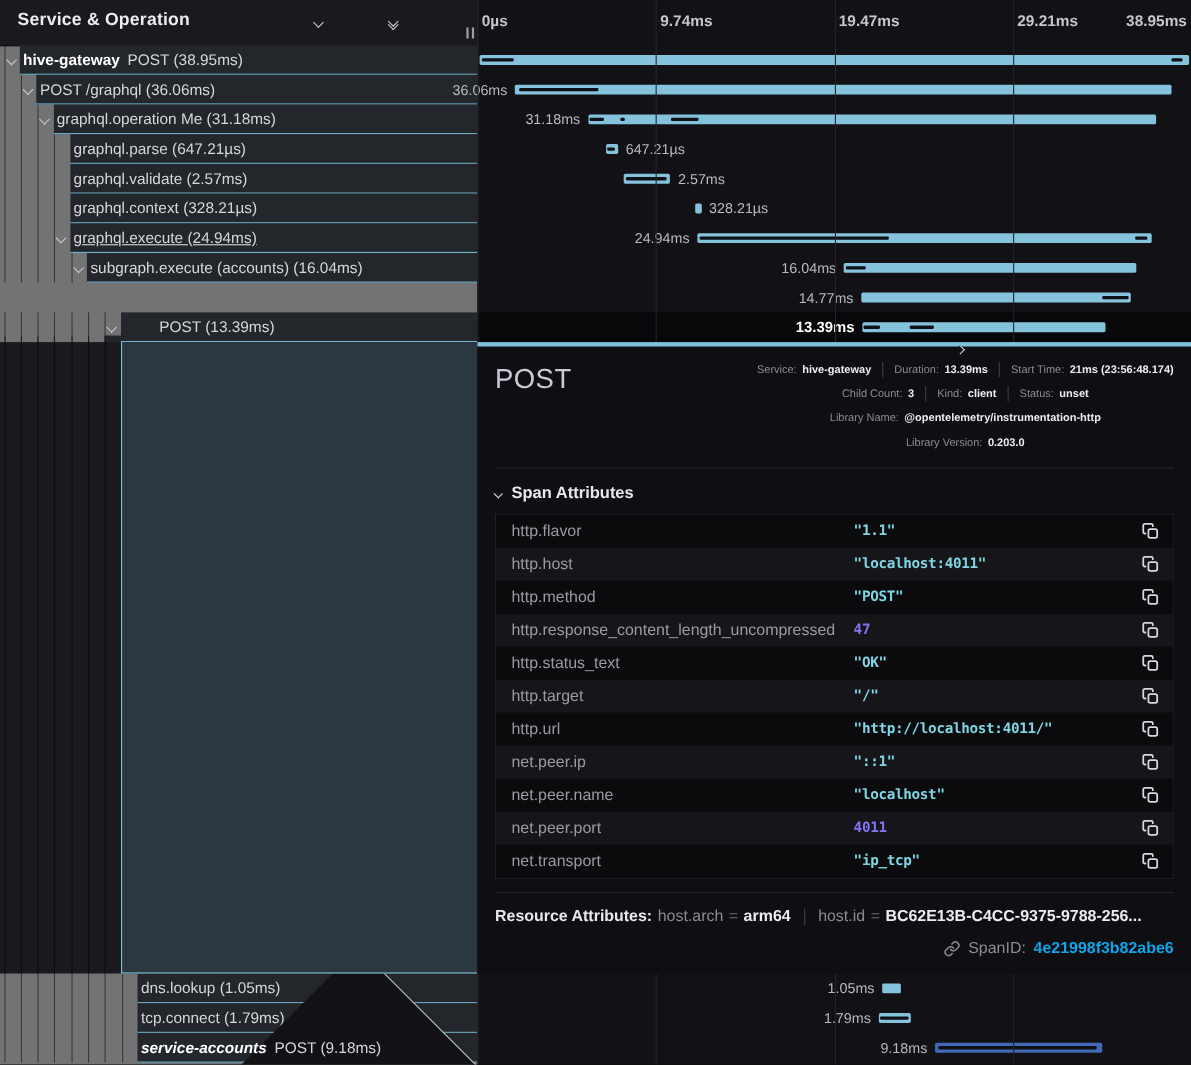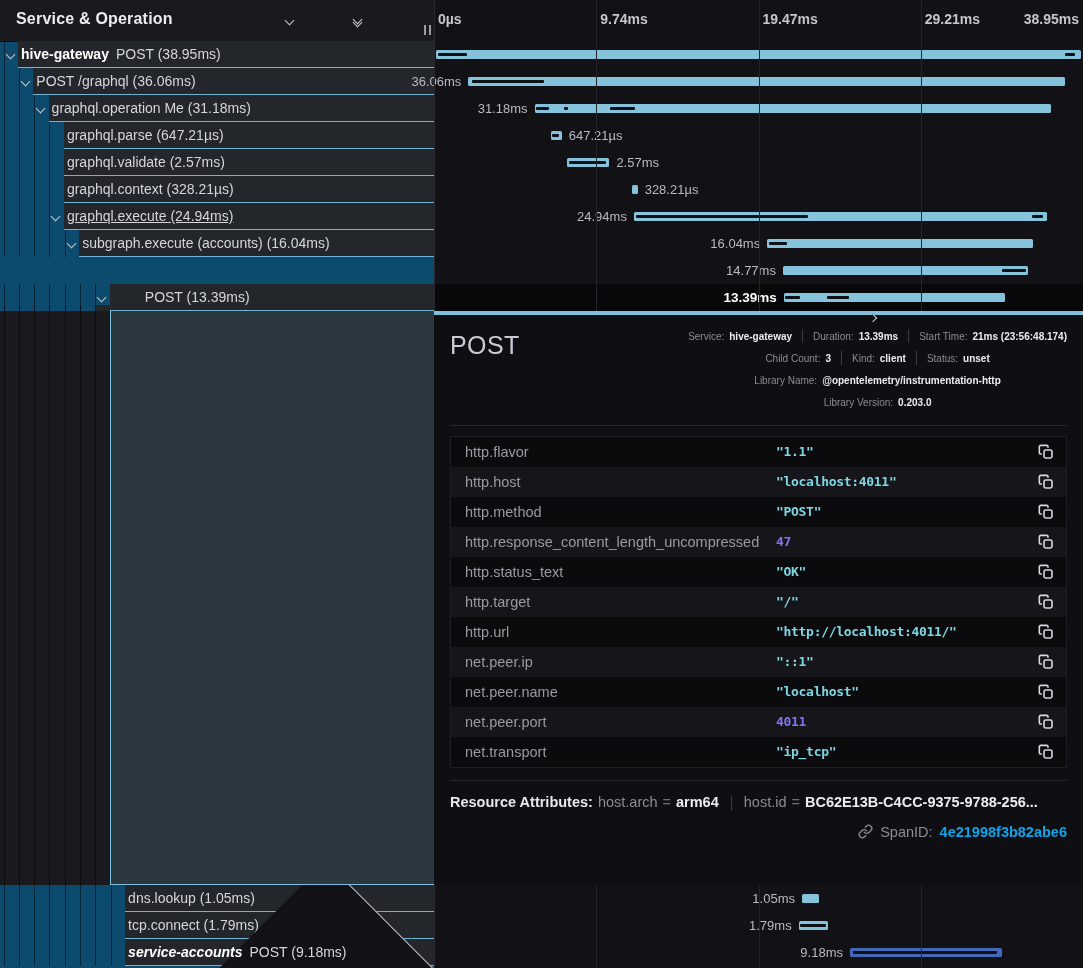--- a/index.html
+++ b/index.html
@@ -1,19 +1,19 @@
 <!DOCTYPE html>
 <html><head>
 <meta charset="utf-8">
 <style>
   html,body{margin:0;padding:0;background:#0c0c0e;}
   .app{position:relative;width:1083px;height:968px;background:#121216;overflow:hidden;
        font-family:"Liberation Sans",sans-serif;-webkit-font-smoothing:antialiased;}
   
-  .left{position:absolute;left:0;top:0;width:434px;height:968px;background:#0c4a6e;}
+  .left{position:absolute;left:0;top:0;width:434px;height:968px;background:#737373;}
   .lheader{position:absolute;top:0;left:0;right:0;height:41px;background:#1a1a1e;border-bottom:1px solid #0f0f11;}
   .ltitle{position:absolute;left:16px;top:10px;font-size:16px;font-weight:700;color:#ececf2;letter-spacing:.2px;}
   .hicons{position:absolute;right:34px;top:0;height:41px;display:flex;align-items:center;gap:16px;}
   .iconbtn{width:18px;height:18px;display:flex;align-items:center;justify-content:center;cursor:pointer;color:#c9c9d3;}
   .chev{display:inline-block;width:6px;height:6px;border-right:1.8px solid currentColor;border-bottom:1.8px solid currentColor;}
   .chev.down{transform:rotate(45deg);}
   .chev.right{transform:rotate(-45deg);}
   .dblv{display:flex;flex-direction:column;}
   .dblv .chev:last-child{margin-top:-4px;}
   .dblh{display:flex;}
@@ -369,20 +369,24 @@
               <span class="mlab">Library Name:</span>
               <span class="mval">@opentelemetry/instrumentation-http</span>
             </div>
             <div class="mline">
               <span class="mlab">Library Version:</span>
               <span class="mval">0.203.0</span>
             </div>
           </div>
       </div>
       <div class="ddiv"></div>
+      <div class="sectionhead">
+        <span class="chev down"></span>
+        <span>Span Attributes</span>
+      </div>
       <div class="atable" id="atable">
           <div class="arow"><span>http.flavor</span><span class="aval string">"1.1"</span><button class="acopy">
               <svg width="16" height="16" viewBox="0 0 24 24" fill="none" stroke="currentColor" stroke-width="2.4" stroke-linecap="round" stroke-linejoin="round">
                 <rect x="9" y="9" width="12" height="12" rx="2.5"></rect>
                 <path d="M5 15H4a2 2 0 0 1-2-2V4a2 2 0 0 1 2-2h9a2 2 0 0 1 2 2v1"></path>
               </svg>
             </button></div>
           <div class="arow"><span>http.host</span><span class="aval string">"localhost:4011"</span><button class="acopy">
               <svg width="16" height="16" viewBox="0 0 24 24" fill="none" stroke="currentColor" stroke-width="2.4" stroke-linecap="round" stroke-linejoin="round">
                 <rect x="9" y="9" width="12" height="12" rx="2.5"></rect>

